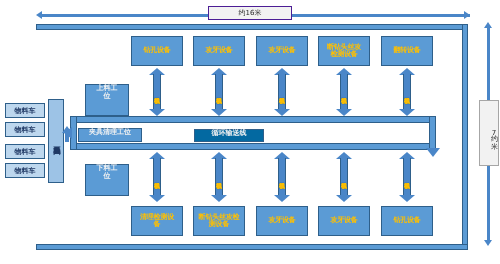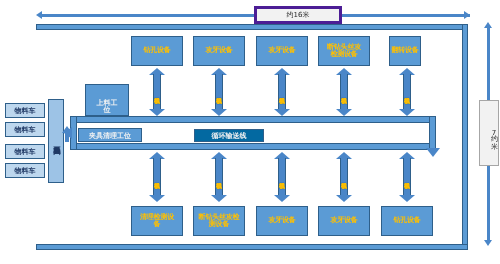--- a/index.html
+++ b/index.html
@@ -35,21 +35,21 @@
     padding: 1px;
   }
 
   
   .station {
     background: #5B9BD5;
     border: 1px solid #2E5F8A;
     color: #F2F2F2;
     font-weight: bold;
     display: flex;
-    align-items: flex-end;
+    align-items: flex-start;
     justify-content: center;
     text-align: center;
     line-height: 1.1;
     font-size: 7px;
   }
 
   
   .cart {
     background: #BDD7EE;
     border: 1px solid #2E5F8A;
@@ -145,26 +145,25 @@
   .dim-arrow-r {
     position: absolute;
     width: 0; height: 0;
     border-top: 4px solid transparent;
     border-bottom: 4px solid transparent;
     border-left: 6px solid #4A86C8;
   }
   .dim-label-h {
     position: absolute;
     background: #F2F2F2;
-    border: 3px solid #4c1d95;
+    border: 1px solid #4c1d95;
     color: #262626;
     font-size: 7px;
     padding: 1px 4px;
     text-align: center;
-    margin-left: 46px;
   }
 
   
   .dimline-v {
     position: absolute;
     width: 3px;
     background: #4A86C8;
   }
   .dim-arrow-t {
     position: absolute;
@@ -242,21 +241,21 @@
   </div>
   <div class="eq abs" style="left:193px; top:36px; width:52px; height:30px;">
     <span>攻牙设备</span>
   </div>
   <div class="eq abs" style="left:256px; top:36px; width:52px; height:30px;">
     <span>攻牙设备</span>
   </div>
   <div class="eq abs" style="left:318px; top:36px; width:52px; height:30px;">
     <span style="display:block; width:38px;">断钻头丝攻检测设备</span>
   </div>
-  <div class="eq abs" style="left:381px; top:36px; width:32px; height:30px;margin-left:8px;">
+  <div class="eq abs" style="left:381px; top:36px; width:52px; height:30px;">
     <span>翻转设备</span>
   </div>
 
   <div class="arm" style="left:149px; top:68px; height:48px;">
     <div class="shaftwrap">
       <div class="head-up"></div>
       <div class="shaft"></div>
       <div class="head-dn"></div>
       <span class="armlabel">机械手</span>
     </div>
@@ -315,20 +314,23 @@
   <div class="abs" style="left:65px; top:132px; width:4px; height:10px; background:#4A86C8;"></div>
 
   <div class="station abs" style="left:85px; top:84px; width:44px; height:32px;">
     <span style="display:block; width:26px;">上料工位</span>
   </div>
 
   <div class="station abs" style="left:78px; top:128px; width:64px; height:14px;">
     <span>夹具清理工位</span>
   </div>
 
+  <div class="station abs" style="left:85px; top:164px; width:44px; height:32px;">
+    <span style="display:block; width:26px;">下料工位</span>
+  </div>
 
   <div class="conv abs" style="left:70px; top:116px; width:366px; height:7px;"></div>
 
   <div class="conv abs" style="left:70px; top:143px; width:366px; height:7px;"></div>
 
   <div class="conv abs" style="left:70px; top:116px; width:7px; height:34px;"></div>
 
   <div class="conv abs" style="left:429px; top:116px; width:7px; height:34px;"></div>
 
   <div class="flow-head-dn" style="left:425.5px; top:148px;"></div>

